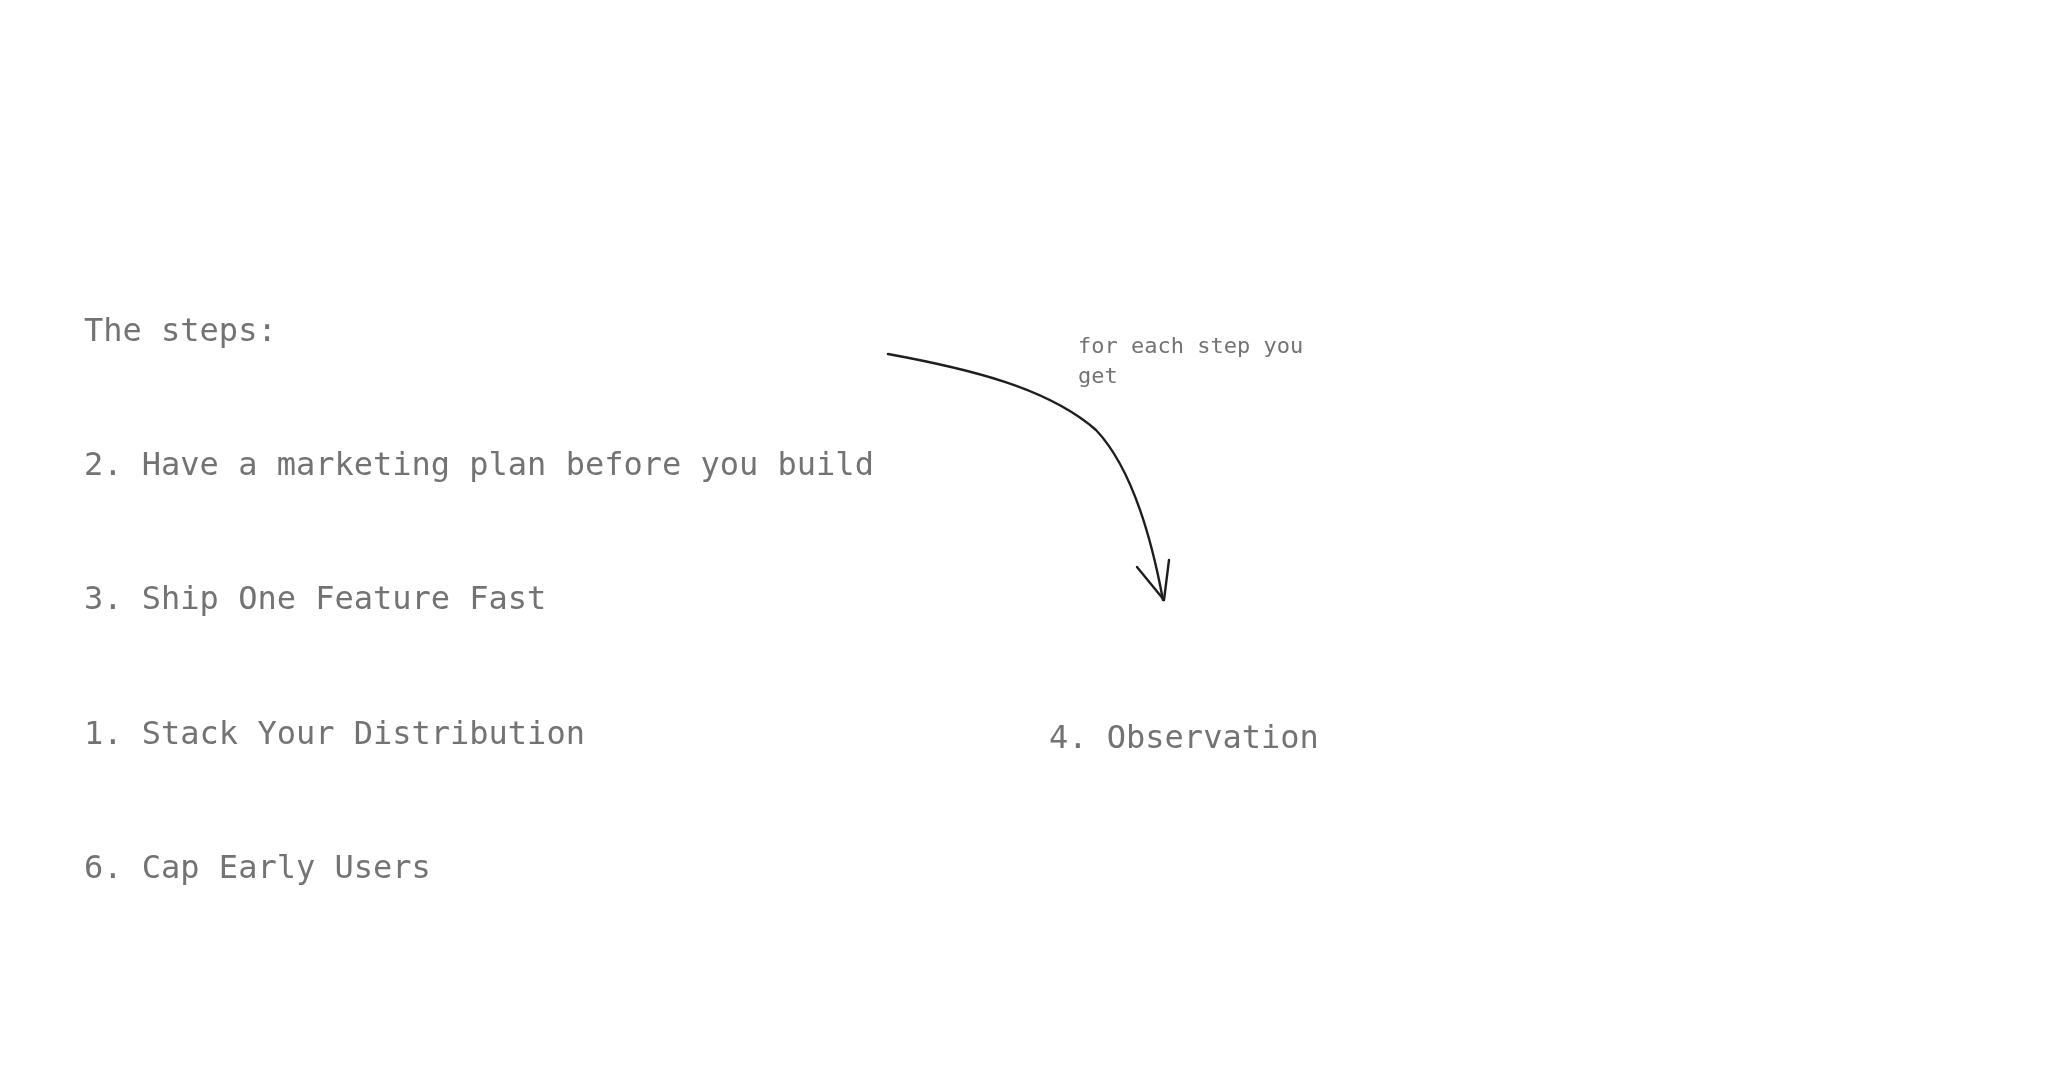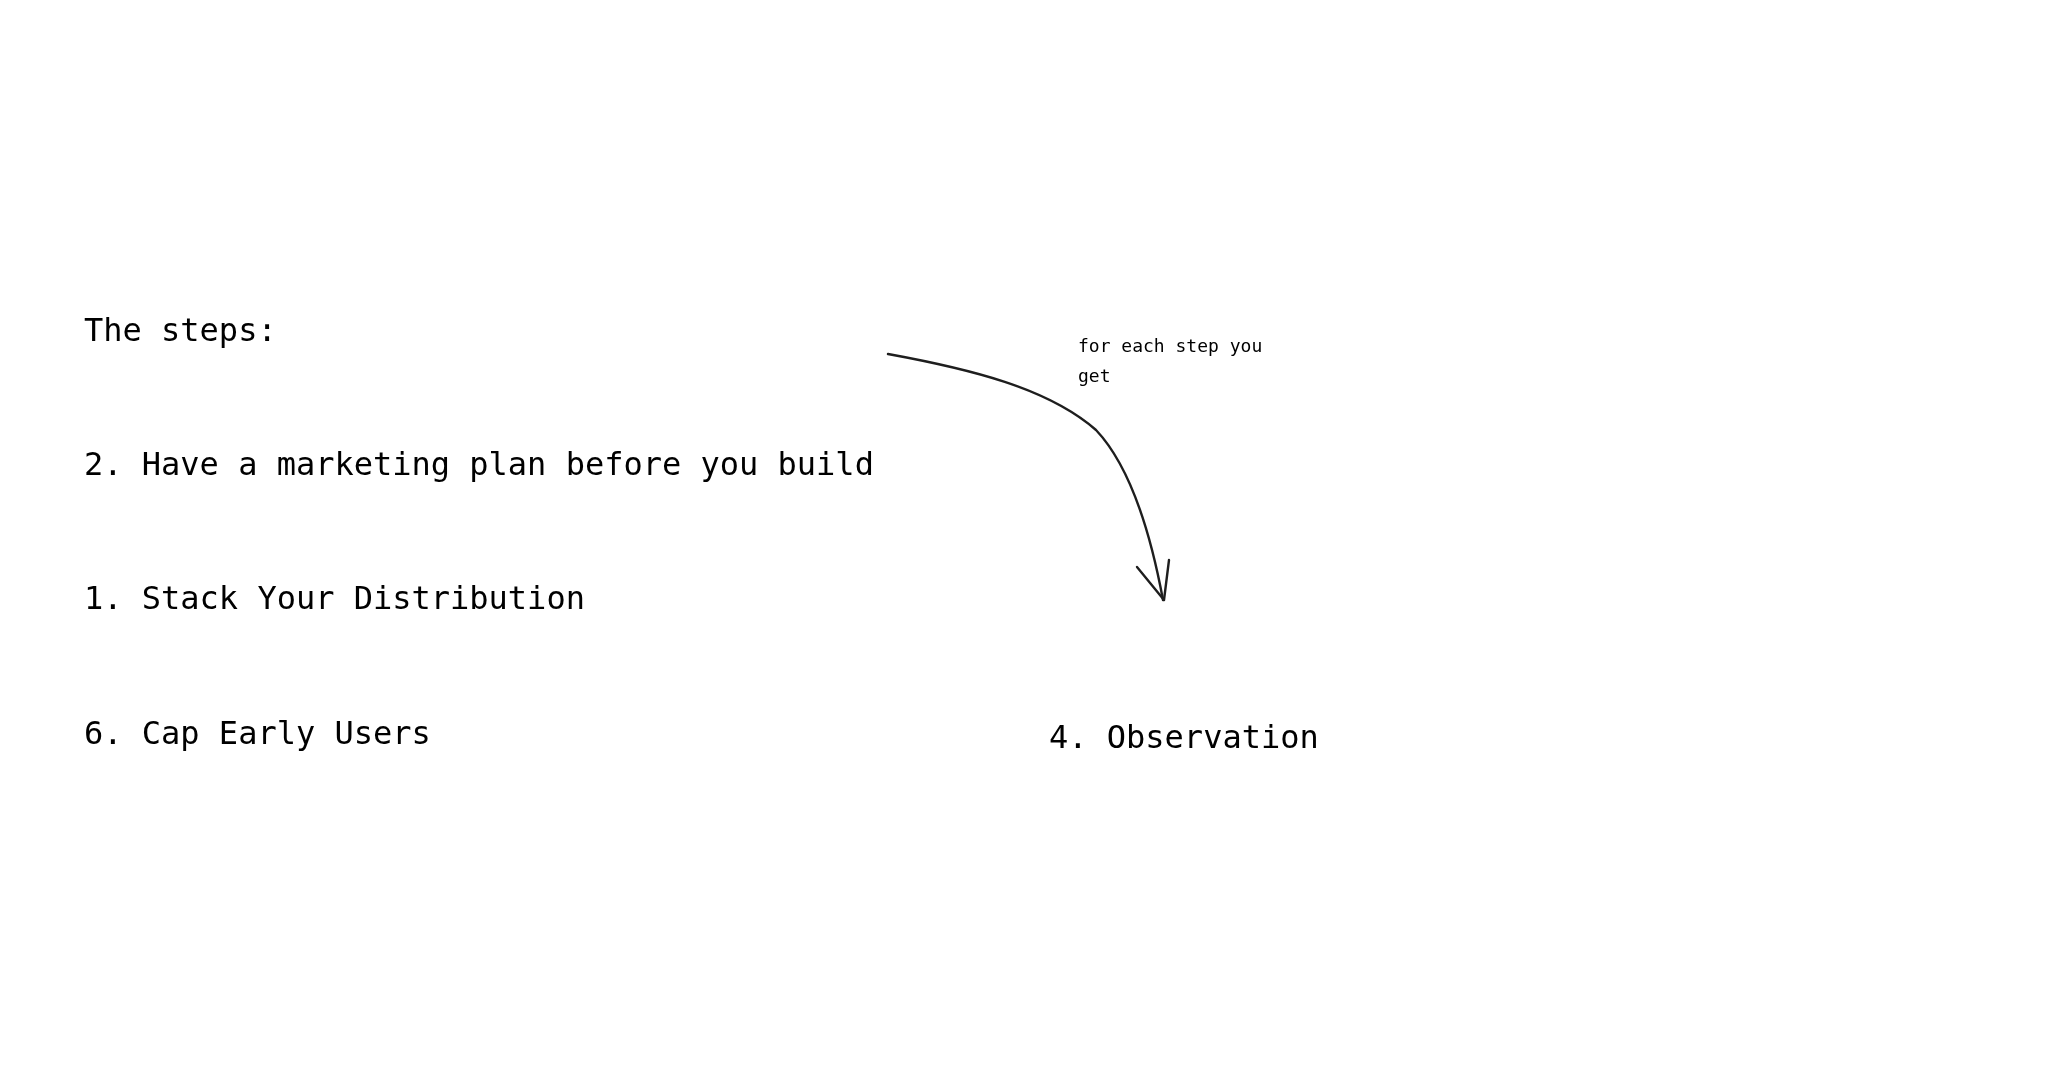--- a/index.html
+++ b/index.html
@@ -7,21 +7,21 @@
     padding: 0;
     background: #ffffff;
   }
   .canvas {
     position: relative;
     width: 2068px;
     height: 1072px;
     background: #ffffff;
     overflow: hidden;
     font-family: "DejaVu Sans Mono", monospace;
-    color: #000000;
+    color: #737373;
     text-decoration: underline;
   }
   .hand-list {
     position: absolute;
     font-size: 32px;
     line-height: 44.8px;
     white-space: pre;
     letter-spacing: 0;
   }
   .steps-list {
@@ -29,41 +29,42 @@
     top: 218px;
   }
   .output-list {
     left: 1049px;
     top: 625px;
   }
   .annotation {
     position: absolute;
     left: 1078px;
     top: 331px;
-    font-size: 18px;
+    font-size: 22px;
     line-height: 30px;
     white-space: pre-line;
   }
   .arrow-layer {
     position: absolute;
     left: 0;
     top: 0;
     width: 2068px;
     height: 1072px;
     pointer-events: none;
   }
 </style>
 </head>
 <body>
 
 <div class="canvas">
 
   <div class="hand-list steps-list">
     <div>The steps:</div>
     <div>2. Have a marketing plan before you build</div>
+    <div>3. Ship One Feature Fast</div>
     <div>1. Stack Your Distribution</div>
     <div>6. Cap Early Users</div>
     
     
   </div>
 
   <div class="annotation">for each step you
 get</div>
 
   <svg class="arrow-layer" viewBox="0 0 2068 1072" xmlns="http://www.w3.org/2000/svg">

